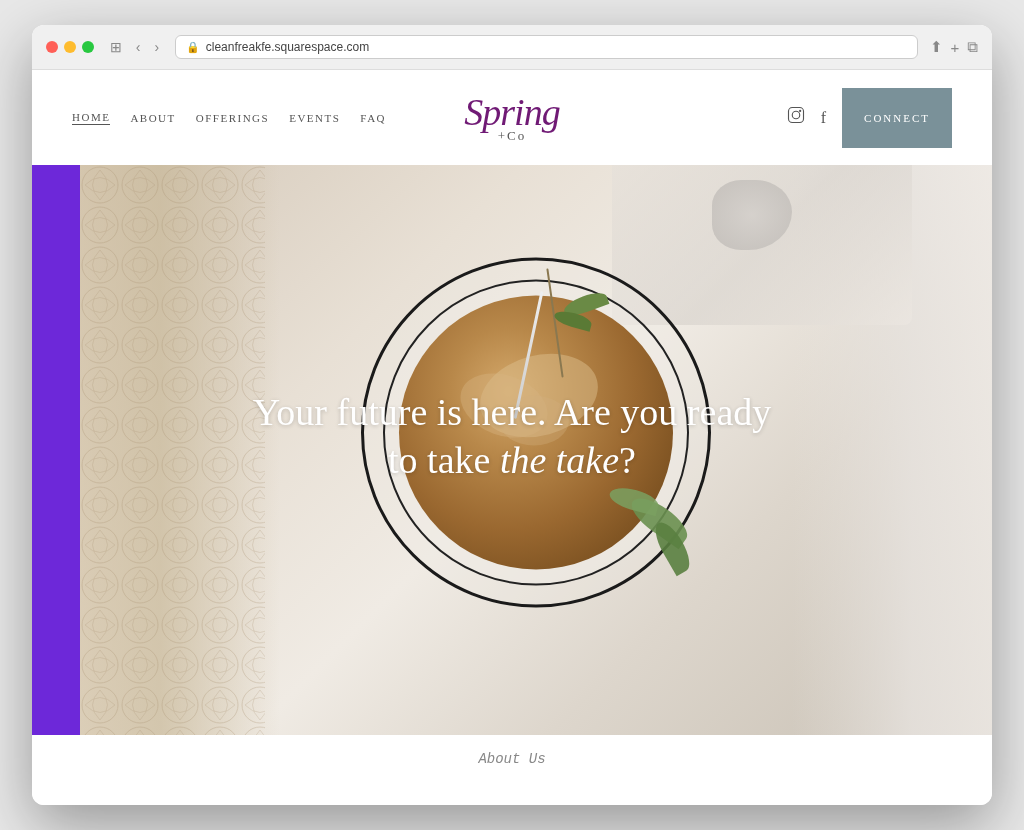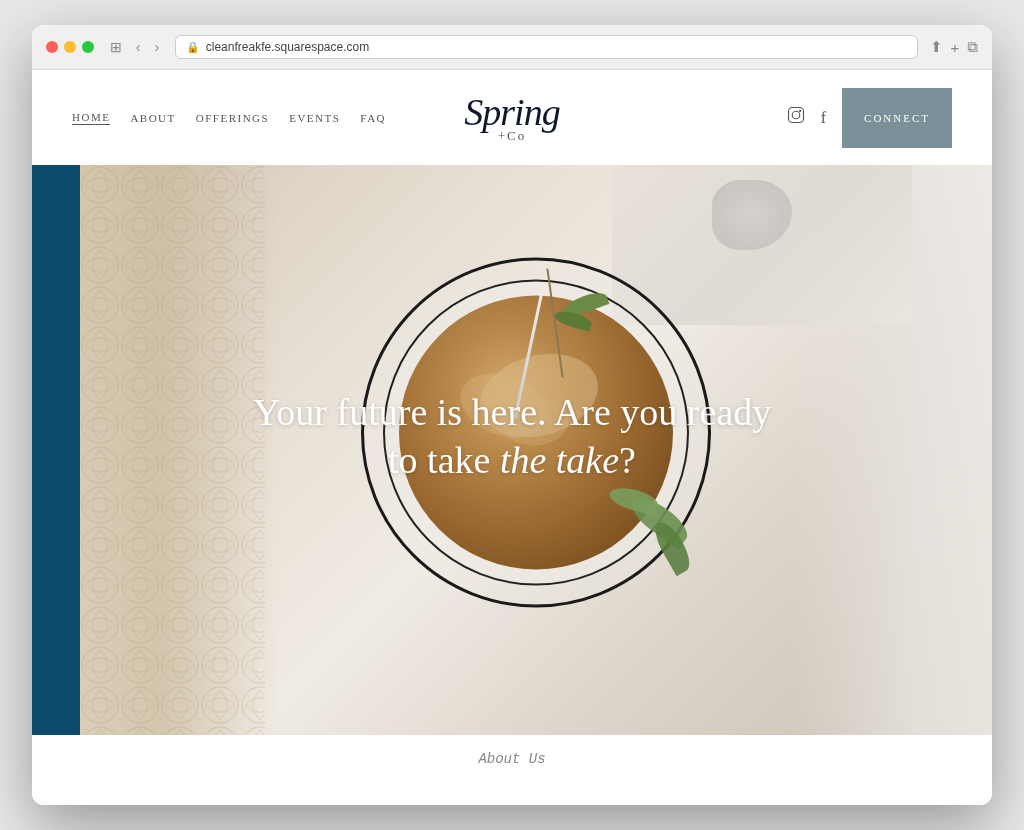--- a/index.html
+++ b/index.html
@@ -166,21 +166,21 @@
       text-transform: uppercase;
       cursor: pointer;
       font-family: Georgia, serif;
     }
 
     
     .hero {
       position: relative;
       height: 570px;
       overflow: hidden;
-      background: #0c4a6e;
+      background: #6d28d9;
       padding-left: 48px;
     }
 
     .hero-bg {
       width: 100%;
       height: 100%;
       position: relative;
       background: linear-gradient(135deg, #d4c8b8 0%, #e8e0d5 30%, #f0ebe4 50%, #ddd6cc 70%, #c8c0b4 100%);
     }
 
@@ -259,21 +259,21 @@
       display: flex;
       flex-direction: column;
       align-items: center;
       line-height: 1;
     }
 
     .logo-main {
       font-family: 'Georgia', 'Palatino', serif;
       font-size: 38px;
       font-style: italic;
-      color: #0f172a;
+      color: #701a75;
       font-weight: normal;
       letter-spacing: -1px;
     }
   </style>
 </head>
 <body>
 
 <div class="browser-window">
 
   <div class="browser-chrome">

